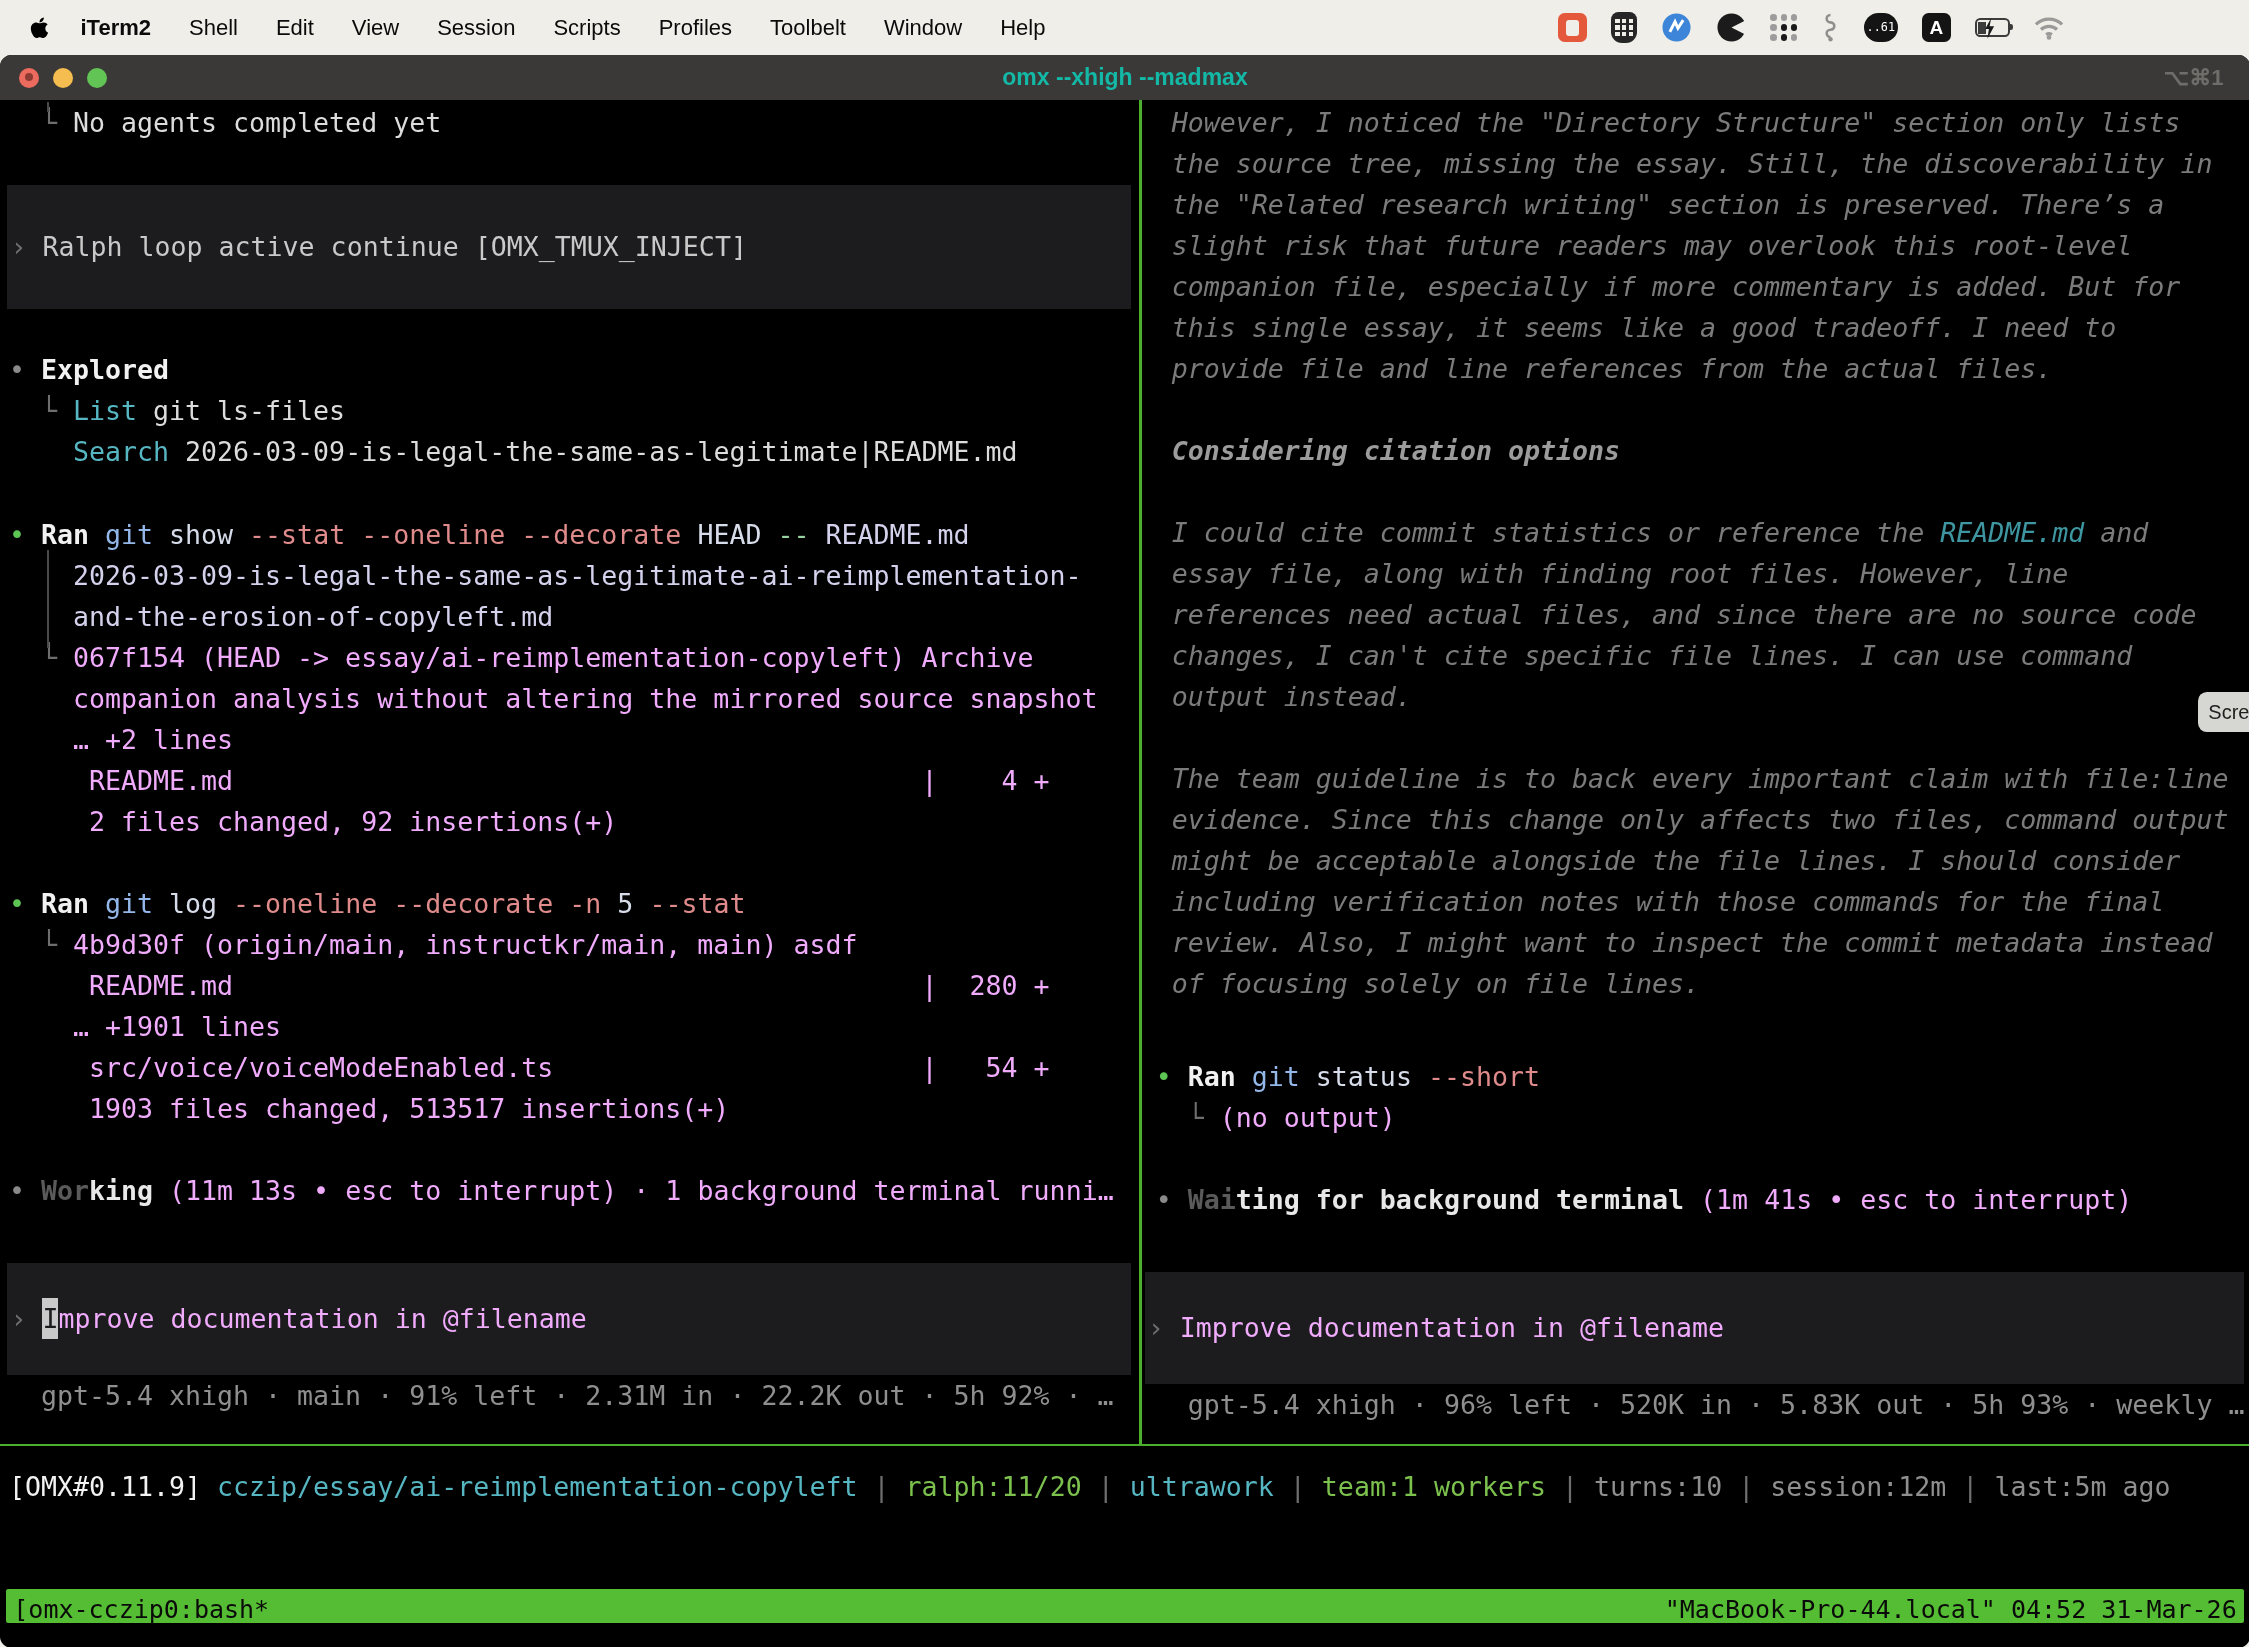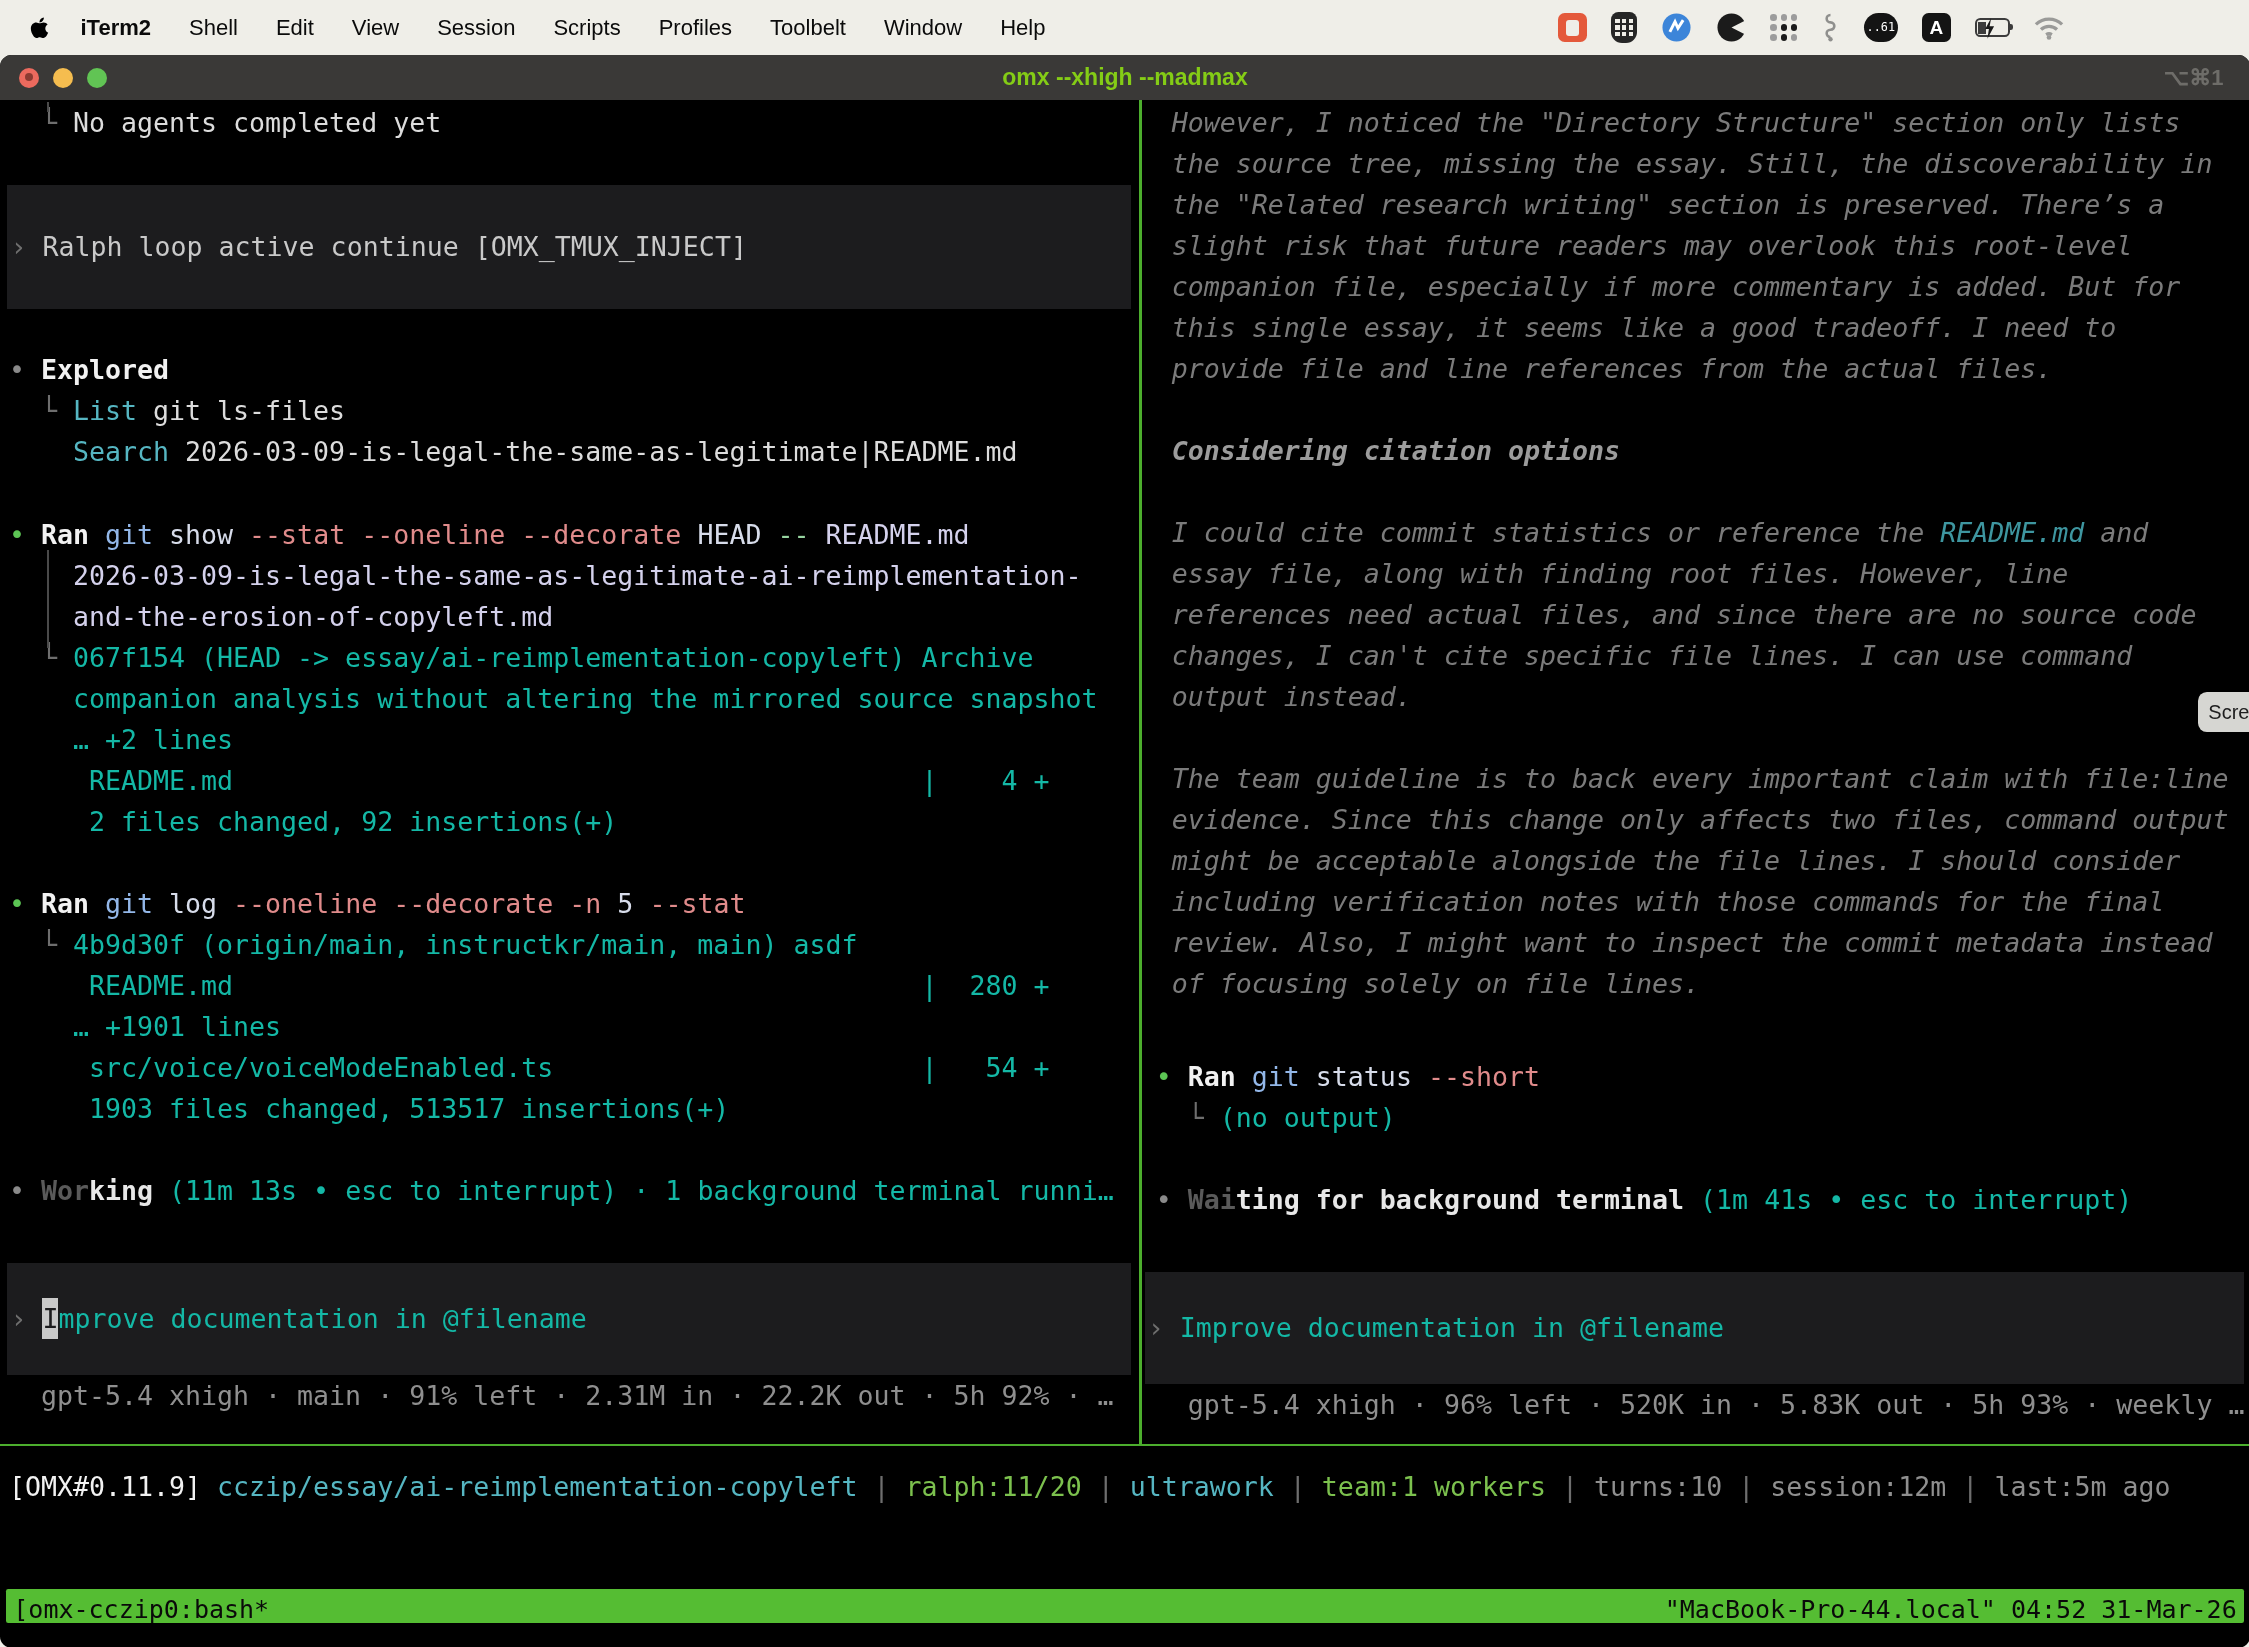--- a/index.html
+++ b/index.html
@@ -33,37 +33,37 @@
   .dots-grid{ display:grid; grid-template-columns:repeat(3,6.6px); grid-auto-rows:6.6px; gap:3.7px; }
   .dots-grid i{ border-radius:50%; }
   
   .window{ position:absolute; top:55px; left:0; width:2250px; height:1593px;
     background:#000; border-radius:11.8px; overflow:hidden; }
   .titlebar{ position:absolute; top:0; left:0; width:100%; height:45px; background:#3A3937; }
   .lights{ position:absolute; left:19px; top:12.5px; display:flex; gap:14px; }
   .light{ width:20px; height:20px; border-radius:50%; position:relative; }
   .light .dot{ position:absolute; left:5.9px; top:5.9px; width:8px; height:8px; border-radius:50%; background:rgba(60,20,15,.55); }
   .win-title{ position:absolute; left:0; right:0; top:0; height:45px; text-align:center;
-    font:700 23px/45px "Liberation Sans",sans-serif; color:#84cc16; }
+    font:700 23px/45px "Liberation Sans",sans-serif; color:#14b8a6; }
   .win-shortcut{ position:absolute; right:26.6px; top:0; height:45px;
     font:700 22px/45px "Liberation Sans",sans-serif; color:#6E6D69; }
   
   .panes{ position:absolute; top:45px; left:0; width:100%; height:1344px; display:flex; background:#000; }
   .pane-left{ width:1138px; position:relative; padding-left:8.9px; overflow:hidden; }
   .divider{ width:4.4px; background:linear-gradient(to right,#000 0.7px,#4CAE2D 0.7px,#4CAE2D 3.7px,#000 3.7px); }
   .pane-right{ flex:1; position:relative; padding-left:13.3px; overflow:hidden; }
   .tl{ font:26.6px/41px "DejaVu Sans Mono",monospace; white-space:pre; }
   .inputbox{ background:#1C1C1E; display:flex; align-items:center;
     font:26.6px/41px "DejaVu Sans Mono",monospace; white-space:pre; }
   .pane-left .inputbox{ margin-left:-1.5px; margin-right:6.6px; padding-left:3px; }
   .pane-right .inputbox{ margin-left:-11px; margin-right:5.9px; padding-left:3px; }
   .tree-connector{ position:absolute; width:2.2px; background:#4A4A4A; }
   
   .s-fg{color:#DCDCDC} .s-b{color:#F2F2F2;font-weight:700} .s-dim{color:#6E6E6E}
-  .s-out{color:#14b8a6} .s-st{color:#8F8F8F}
+  .s-out{color:#f0abfc} .s-st{color:#8F8F8F}
   .s-sh{color:#5A5A5A;font-weight:700} .s-shb{color:#E8E8E8;font-weight:700}
   .s-cy{color:#56B6C2} .s-blu{color:#93B7E8} .s-sub{color:#D7DCEA} .s-pk{color:#E08B8B}
   .s-lav{color:#D4D1EC} .s-gn{color:#97D4A0} .s-bg{color:#5CC554} .s-bgr{color:#8A8A8A}
   .s-it{color:#7B7B7B;font-style:italic} .s-ith{color:#9C9C9C;font-style:italic;font-weight:700}
   .s-itl{color:#3E96A0;font-style:italic}
   .s-boxfg{color:#C9C9C9} .s-cur{background:#C9C9C9;color:#1C1C1E}
   .s-og{color:#7CC14E} .s-ow{color:#F2F2F2;font-weight:400}
   
   .hr-green{ position:absolute; top:1389px; left:0; width:100%; height:2.2px; background:#4CAE2D; }
   .omx-line{ position:absolute; top:1411px; left:8.9px; font:26.6px/41px "DejaVu Sans Mono",monospace; white-space:pre; }

